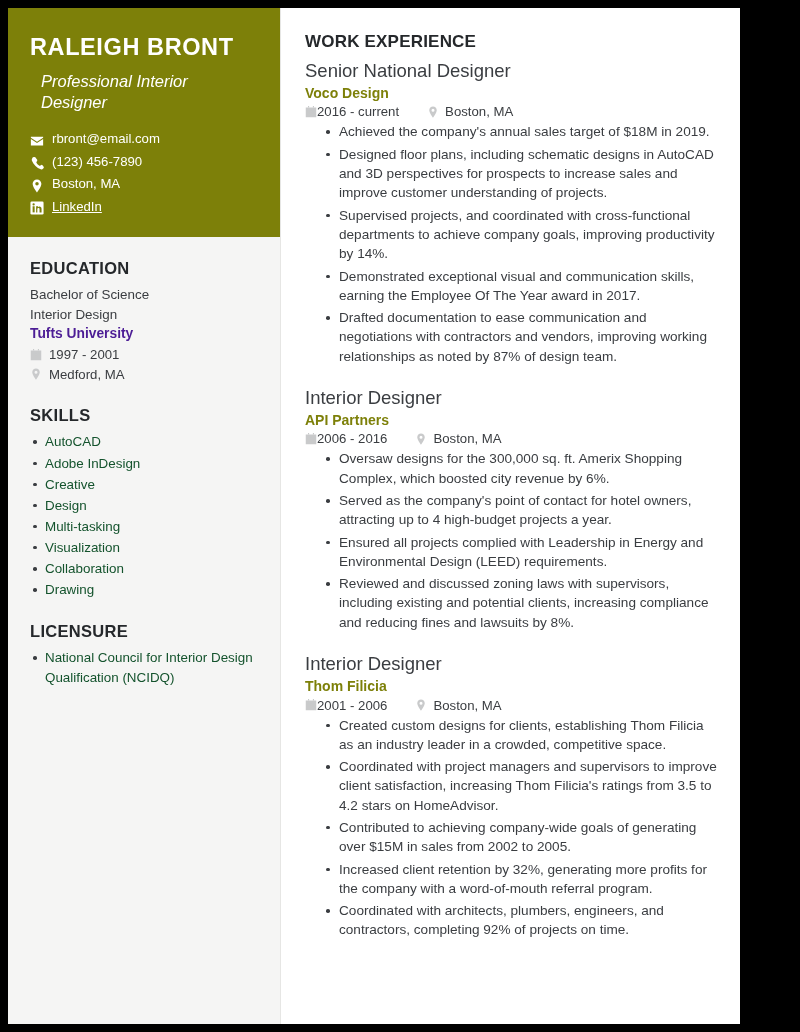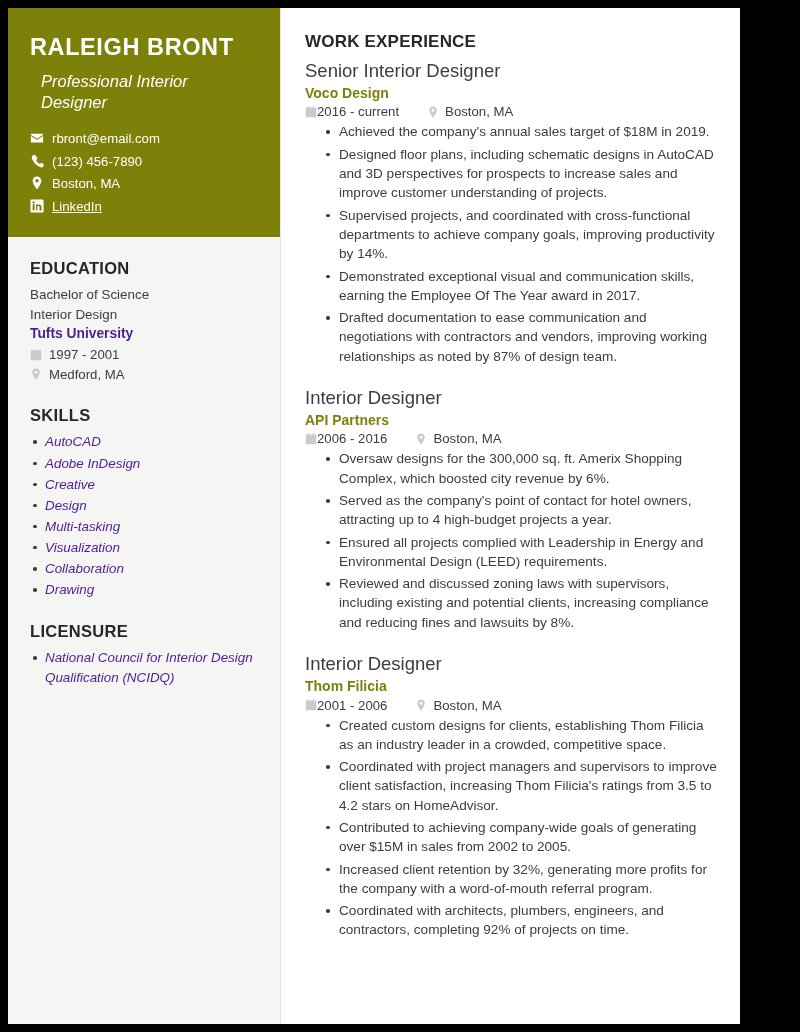--- a/index.html
+++ b/index.html
@@ -42,21 +42,21 @@
     font-size: 16.5px;
     font-style: italic;
     line-height: 1.28;
     margin-bottom: 18px;
     font-weight: 400;
     margin-left: 11px;
   }
   .contact-list { display: flex; flex-direction: column; gap: 6px; }
   .contact-row {
     display: flex;
-    align-items: flex-start;
+    align-items: flex-end;
     gap: 8px;
     font-size: 13.2px;
     line-height: 1.25;
   }
   .contact-row .ico {
     width: 14px; height: 14px;
     flex: 0 0 14px;
     display: flex; align-items: center; justify-content: center;
     fill: #ffffff;
   }
@@ -93,24 +93,23 @@
     display: flex; align-items: center; justify-content: center;
     fill: #c9cacb;
   }
   .meta-row .ico svg { width: 100%; height: 100%; display: block; }
 
   ul.bullets { list-style: none; }
   ul.bullets li {
     position: relative;
     padding-left: 15px;
     font-size: 13.4px;
-    color: #4c1d95;
+    color: #14532d;
     line-height: 1.5;
     margin-bottom: 1px;
-    font-style: italic;
   }
   ul.bullets li:before {
     content: "";
     position: absolute;
     left: 3px; top: 8px;
     width: 3.5px; height: 3.5px;
     border-radius: 50%;
     background: #3a3d41;
   }
 
@@ -282,21 +281,21 @@
           </ul>
       </section>
 
     </div>
   </aside>
 
   <main class="main">
     <div class="main-heading">WORK EXPERIENCE</div>
     <div id="jobs-list">
         <div class="job">
-          <div class="job-role">Senior Interior Designer</div>
+          <div class="job-role">Senior National Designer</div>
           <div class="job-company">Voco Design</div>
           <div class="job-meta">
             <span class="ico">
               <svg viewBox="0 0 16 16">
                 <path d="M4 0h1.5v1.5H4zM10.5 0H12v1.5h-1.5zM1 2h14v13H1zM2.5 5.5h11V13.5h-11z"></path>
                 <rect x="3.6" y="6.6" width="2" height="1.6"></rect>
                 <rect x="7" y="6.6" width="2" height="1.6"></rect>
                 <rect x="10.4" y="6.6" width="2" height="1.6"></rect>
                 <rect x="3.6" y="9.4" width="2" height="1.6"></rect>
                 <rect x="7" y="9.4" width="2" height="1.6"></rect>

